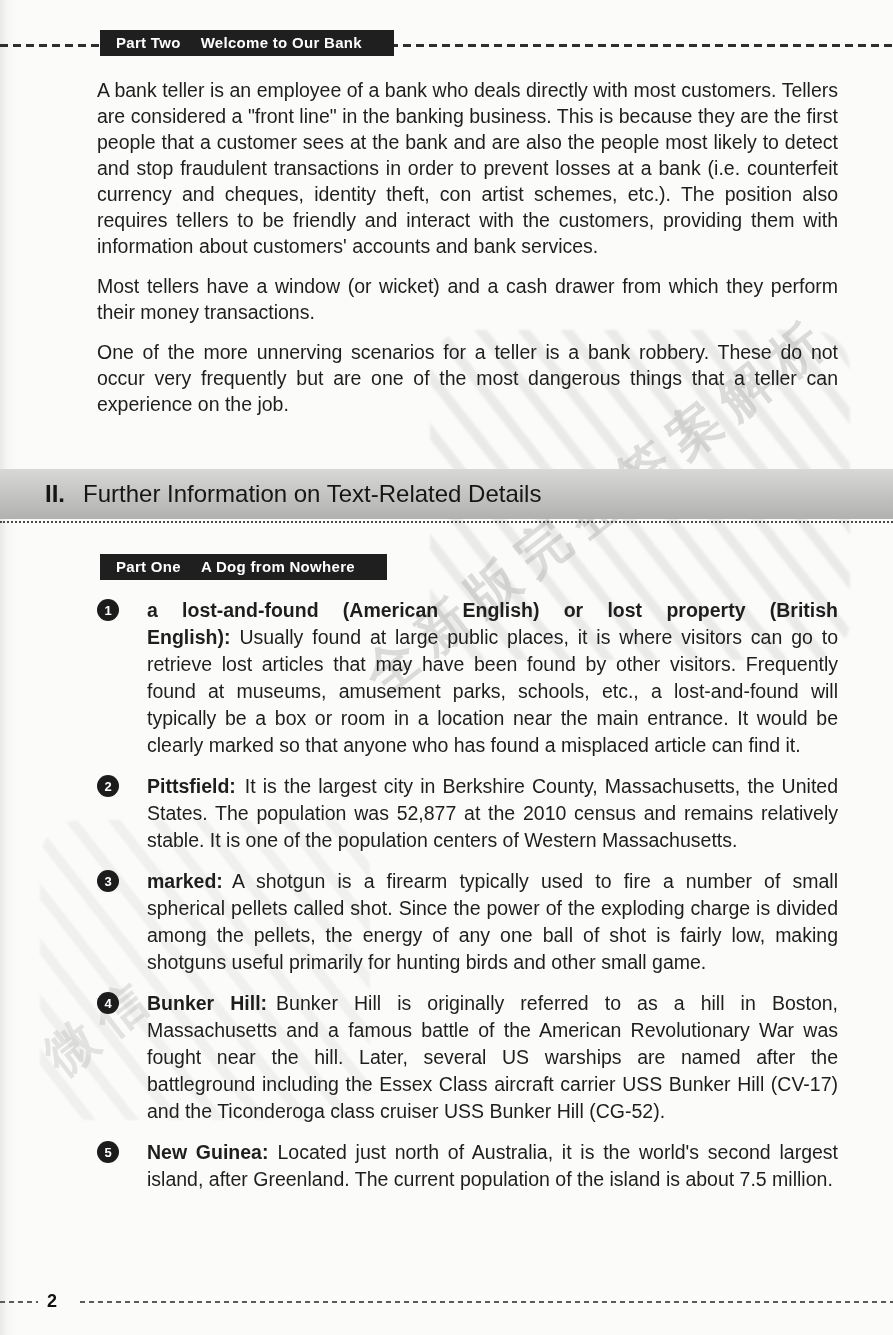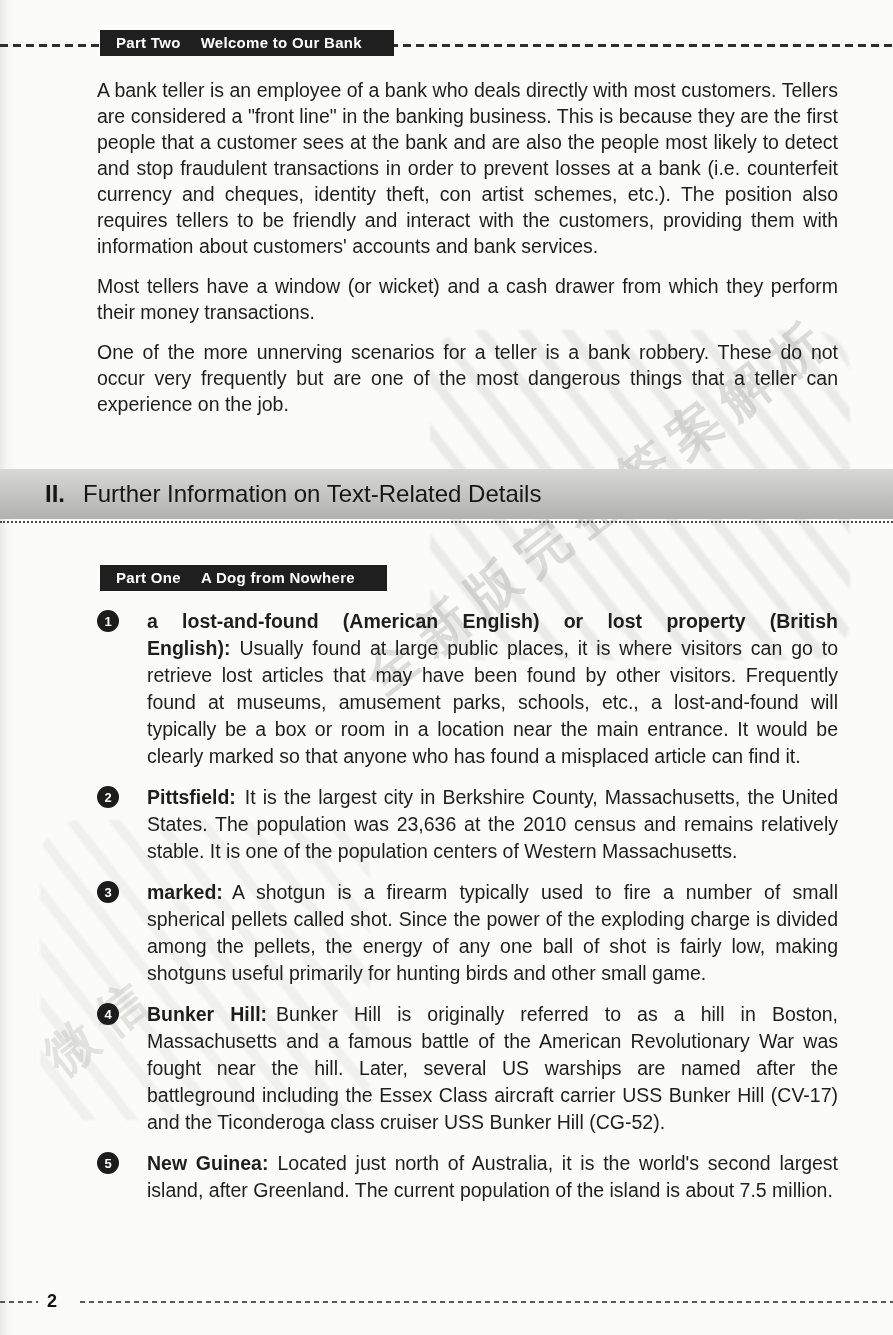--- a/index.html
+++ b/index.html
@@ -52,21 +52,21 @@
   
   .badge{
     display:inline-block;margin-left:100px;
     background:#1f1f1f;color:#fff;
     padding:4px 32px 5px 16px;
     font-size:15px;font-weight:bold;letter-spacing:.3px;
     position:relative;z-index:2;
   }
   .badge .gap{display:inline-block;width:20px;}
   .badge-one{margin-top:30px;}
-  .badge-two{margin-top:42px;}
+  .badge-two{margin-top:31px;}
   
   .para{
     margin:14px 55px 0 97px;
     font-size:19.5px;line-height:26px;
     text-align:justify;position:relative;z-index:2;
   }
   .para.first{margin-top:21px;}
   
   .sec-banner{
     margin-top:52px;width:100%;height:50px;
@@ -129,21 +129,21 @@
 
   <div class="def-list">
 
     <div class="def-item">
       <div class="num-circle">1</div>
       <div class="def-text"><b>a lost-and-found (American English) or lost property (British English):</b><span>Usually found at large public places, it is where visitors can go to retrieve lost articles that may have been found by other visitors. Frequently found at museums, amusement parks, schools, etc., a lost-and-found will typically be a box or room in a location near the main entrance. It would be clearly marked so that anyone who has found a misplaced article can find it.</span></div>
     </div>
 
     <div class="def-item">
       <div class="num-circle">2</div>
-      <div class="def-text"><b>Pittsfield:</b><span>It is the largest city in Berkshire County, Massachusetts, the United States. The population was 23,636 at the 2010 census and remains relatively stable. It is one of the population centers of Western Massachusetts.</span></div>
+      <div class="def-text"><b>Pittsfield:</b><span>It is the largest city in Berkshire County, Massachusetts, the United States. The population was 52,877 at the 2010 census and remains relatively stable. It is one of the population centers of Western Massachusetts.</span></div>
     </div>
 
     <div class="def-item">
       <div class="num-circle">3</div>
       <div class="def-text"><b>marked:</b><span>A shotgun is a firearm typically used to fire a number of small spherical pellets called shot. Since the power of the exploding charge is divided among the pellets, the energy of any one ball of shot is fairly low, making shotguns useful primarily for hunting birds and other small game.</span></div>
     </div>
 
     <div class="def-item">
       <div class="num-circle">4</div>
       <div class="def-text"><b>Bunker Hill:</b><span>Bunker Hill is originally referred to as a hill in Boston, Massachusetts and a famous battle of the American Revolutionary War was fought near the hill. Later, several US warships are named after the battleground including the Essex Class aircraft carrier USS Bunker Hill (CV-17) and the Ticonderoga class cruiser USS Bunker Hill (CG-52).</span></div>

